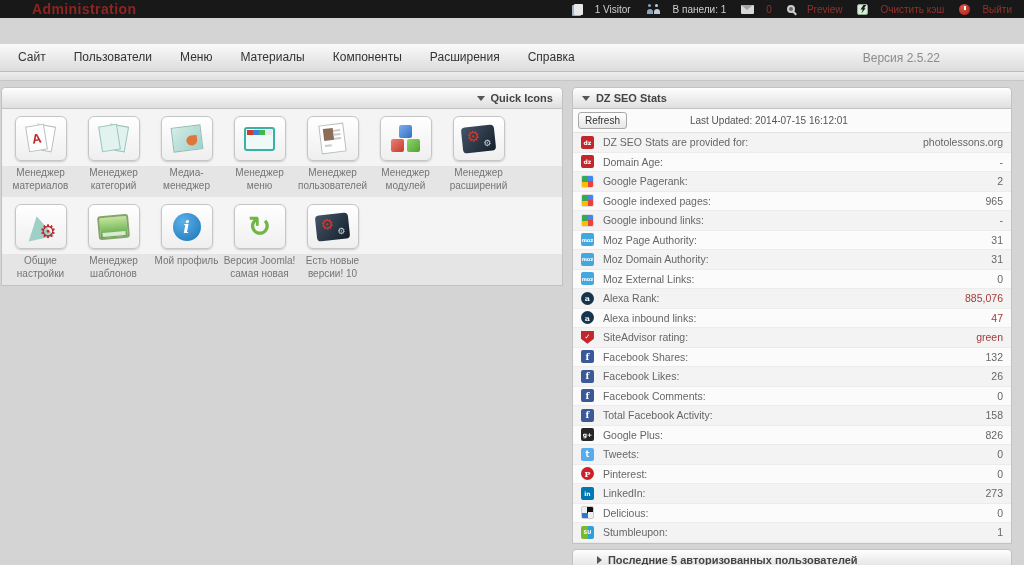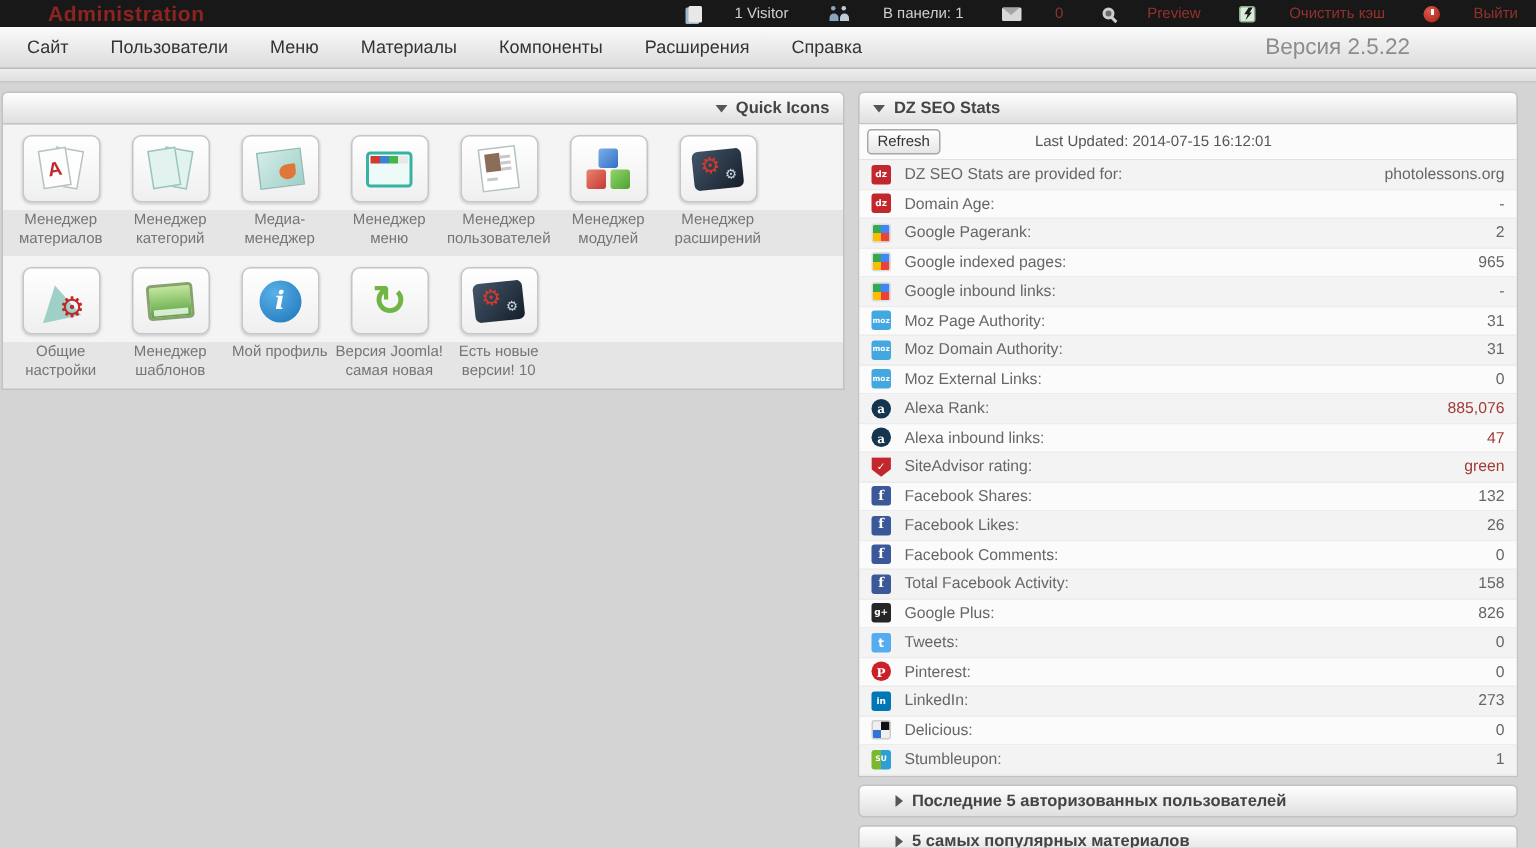--- a/index.html
+++ b/index.html
@@ -4,21 +4,21 @@
 <style>
   * { margin:0; padding:0; box-sizing:border-box; }
   html,body { width:1024px; height:565px; overflow:hidden; background:#d4d4d4;
               font-family:"Liberation Sans", sans-serif; }
 
   
   .topbar { height:18px; background:#181818; display:flex; align-items:center;
             justify-content:space-between; padding:0 12px 0 32px; }
   .app-title { color:#8e2420; font-weight:bold; font-size:14px; letter-spacing:.4px; line-height:18px; }
   .top-right { display:flex; align-items:center; gap:15px; font-size:10px; }
-  .top-item { display:flex; align-items:center; gap:22px; color:#cfcfcf; cursor:default;margin-left:11px; }
+  .top-item { display:flex; align-items:center; gap:12px; color:#cfcfcf; cursor:default; }
   .top-item.redlink { color:#93322c; cursor:pointer; }
   .msg-count { color:#93322c; }
 
   
   .ti { display:inline-block; position:relative; }
   .ti-page { width:9px; height:11px; background:#e8e8e8; border-radius:1px;
              box-shadow:-2px 1px 0 #9fb6cc; }
   .ti-users { width:15px; height:10px; }
   .ti-users::before { content:""; position:absolute; left:1px; bottom:0; width:6px; height:5px;
              border-radius:3px 3px 0 0; background:#8aa4bd; box-shadow:7px 0 0 #bcccdb; }
@@ -33,24 +33,24 @@
              background:#cdcdcd; transform:rotate(45deg); }
   .ti-bolt { width:11px; height:11px; background:#d9ecd9; border:1px solid #8fae8f; border-radius:2px; }
   .ti-bolt::after { content:""; position:absolute; left:2px; top:0; width:6px; height:9px; background:#1d1d1d;
              clip-path:polygon(55% 0,100% 0,60% 42%,85% 42%,15% 100%,38% 55%,0 55%); }
   .ti-power { width:11px; height:11px; border-radius:50%;
              background:radial-gradient(circle at 35% 30%, #e0564a, #a31f14); }
   .ti-power::after { content:""; position:absolute; left:4.7px; top:2px; width:1.6px; height:4px; background:#fff; }
 
   
   .menubar { height:28px; background:linear-gradient(#fafafa,#dcdcdc); border-bottom:1px solid #bdbdbd;
-             display:flex; align-items:center; justify-content:space-between; padding:0 0 0 4px; }
+             display:flex; align-items:center; justify-content:space-between; padding:0 0 0 4px;margin-top:26px; }
   .menu-list { display:flex; list-style:none; }
   .menu-item { padding:0 14px; font-size:12px; color:#333; line-height:27px; cursor:pointer; }
-  .version { font-size:15px; color:#8c8c8c; margin-right:84px; }
+  .version { font-size:12px; color:#8c8c8c; margin-right:84px; }
 
   
   .content-strip { height:9px; background:linear-gradient(#ededed,#e0e0e0); border-bottom:1px solid #c6c6c6; }
   .cols { display:flex; gap:9px; align-items:flex-start; padding:6px 12px 0 1px; }
   .left-col { width:618px; }
   .right-col { width:484px; }
 
   .panel-hd { height:22px; background:linear-gradient(#fefefe,#dfdfdf); border:1px solid #c2c2c2;
               border-radius:4px 4px 0 0; display:flex; align-items:center; gap:6px;
               font-size:11px; font-weight:bold; color:#444; padding:0 9px; cursor:pointer; }

